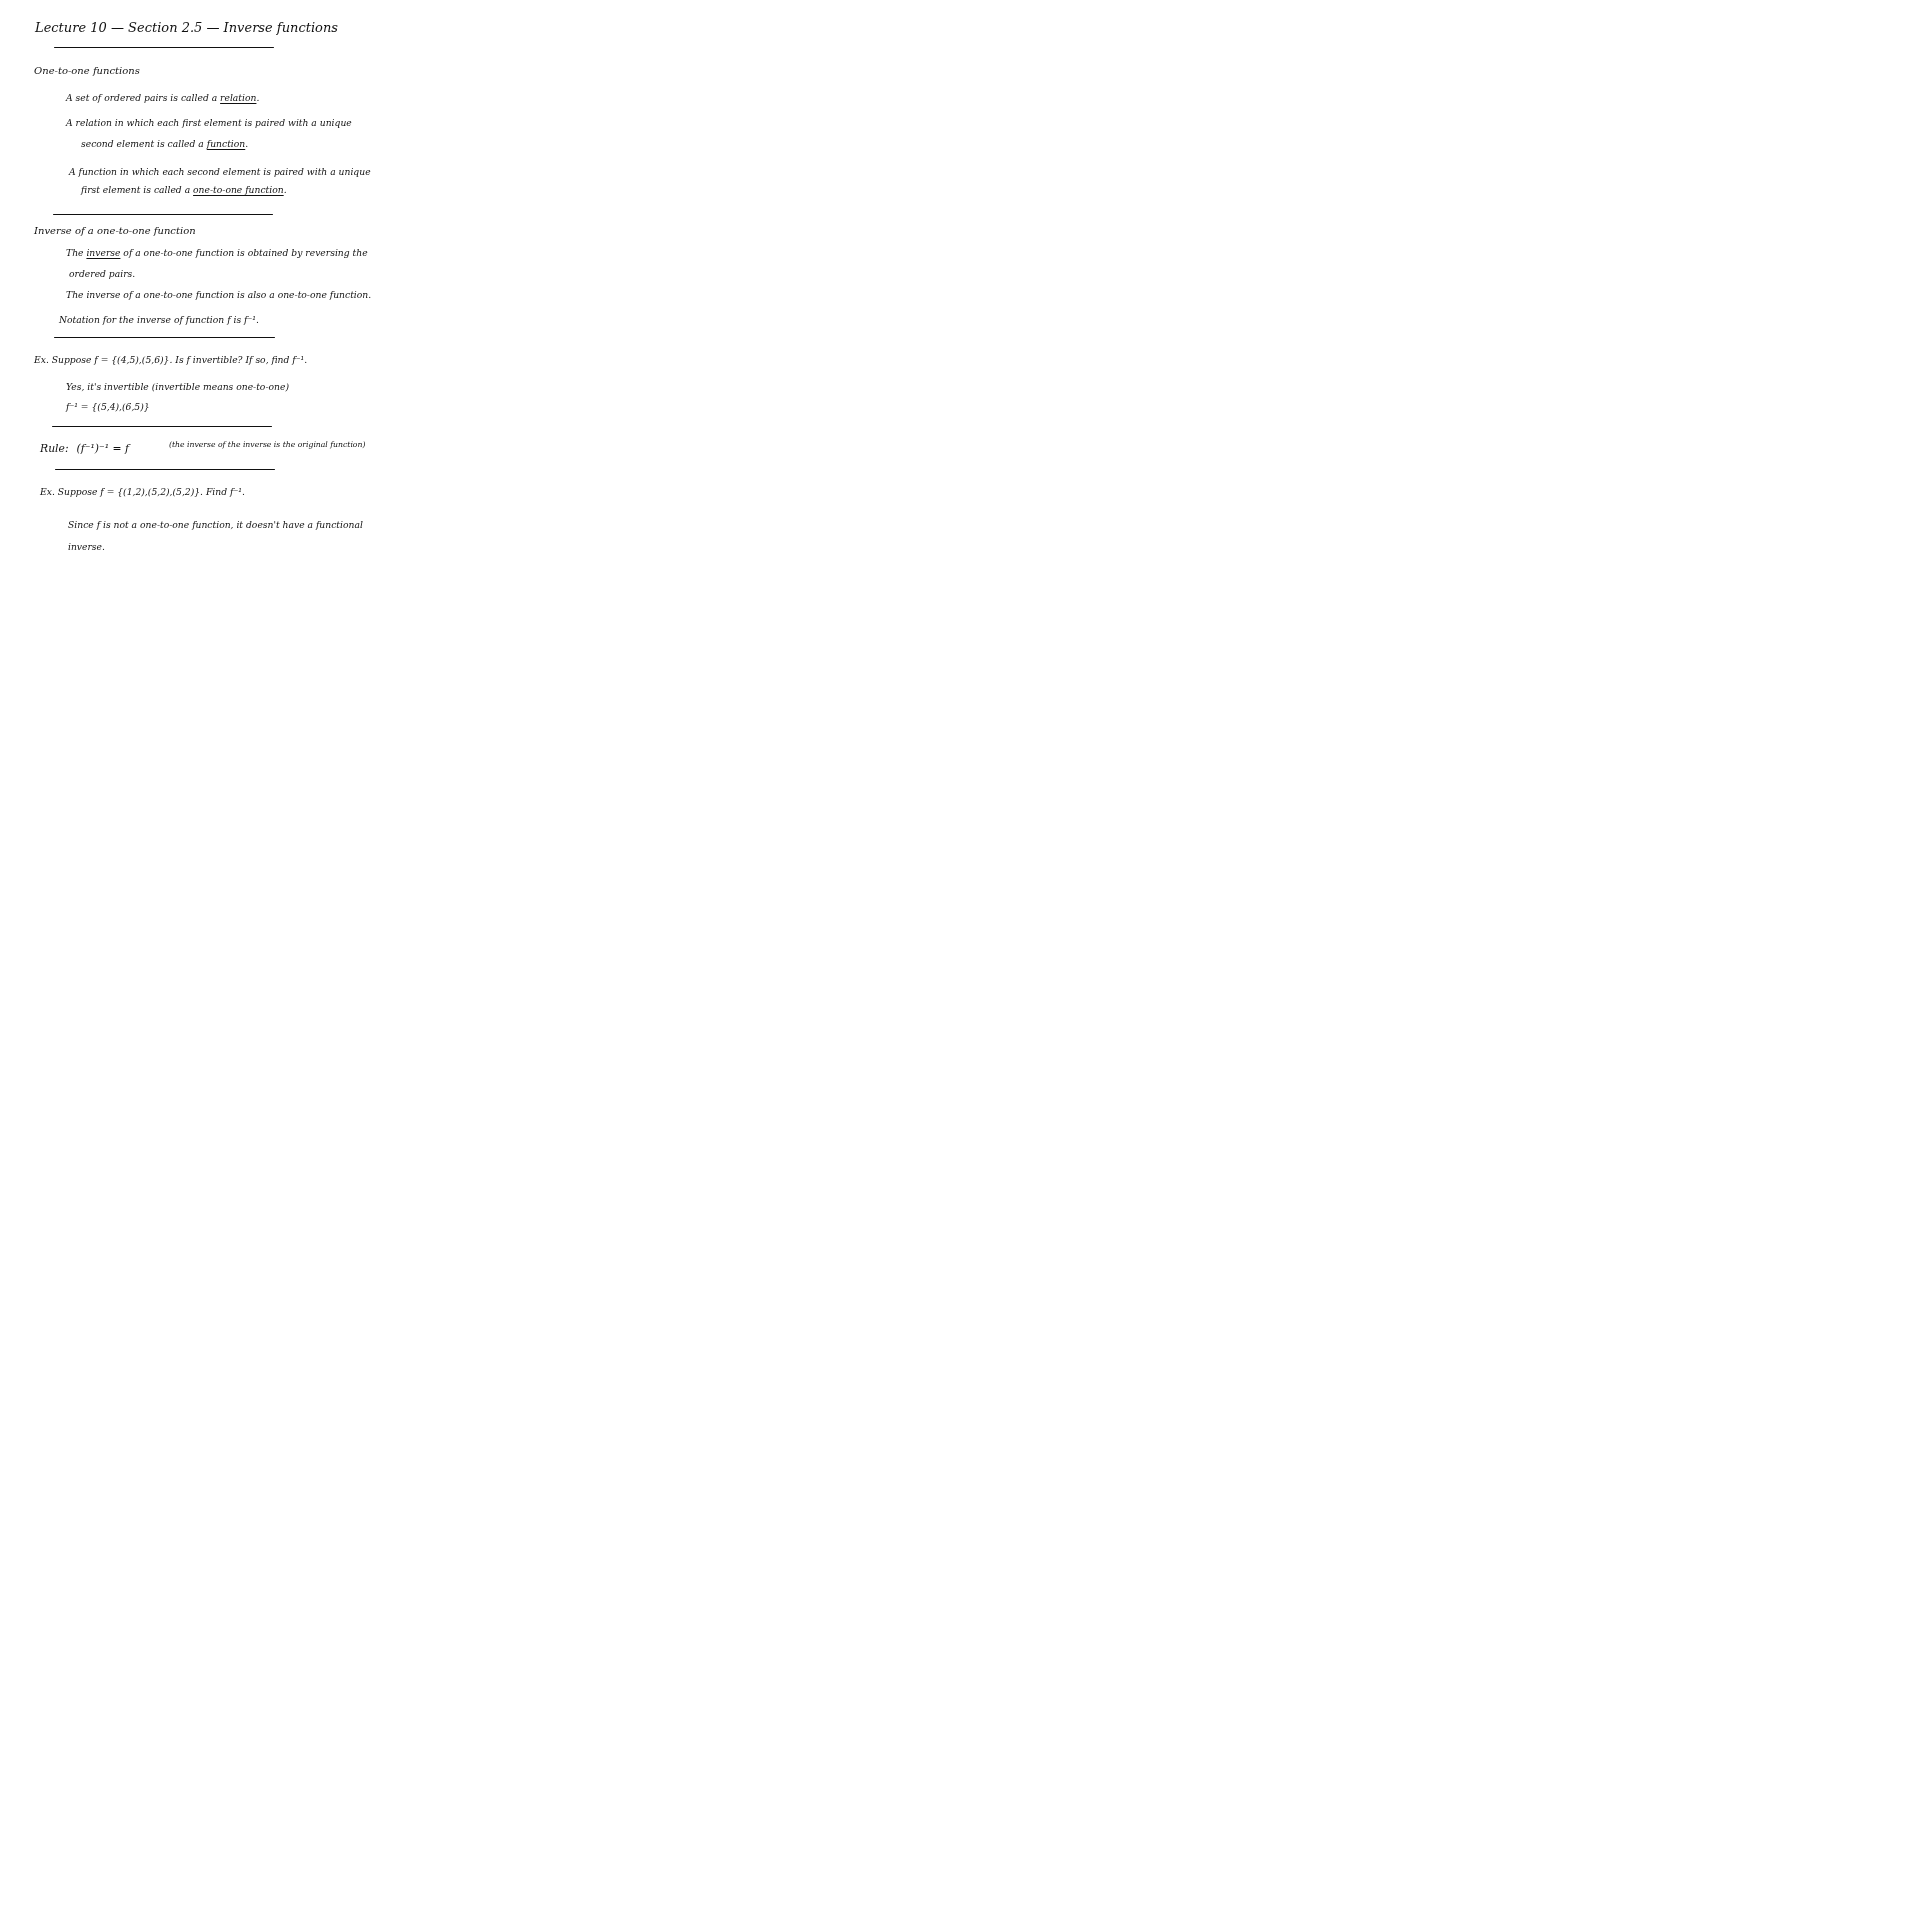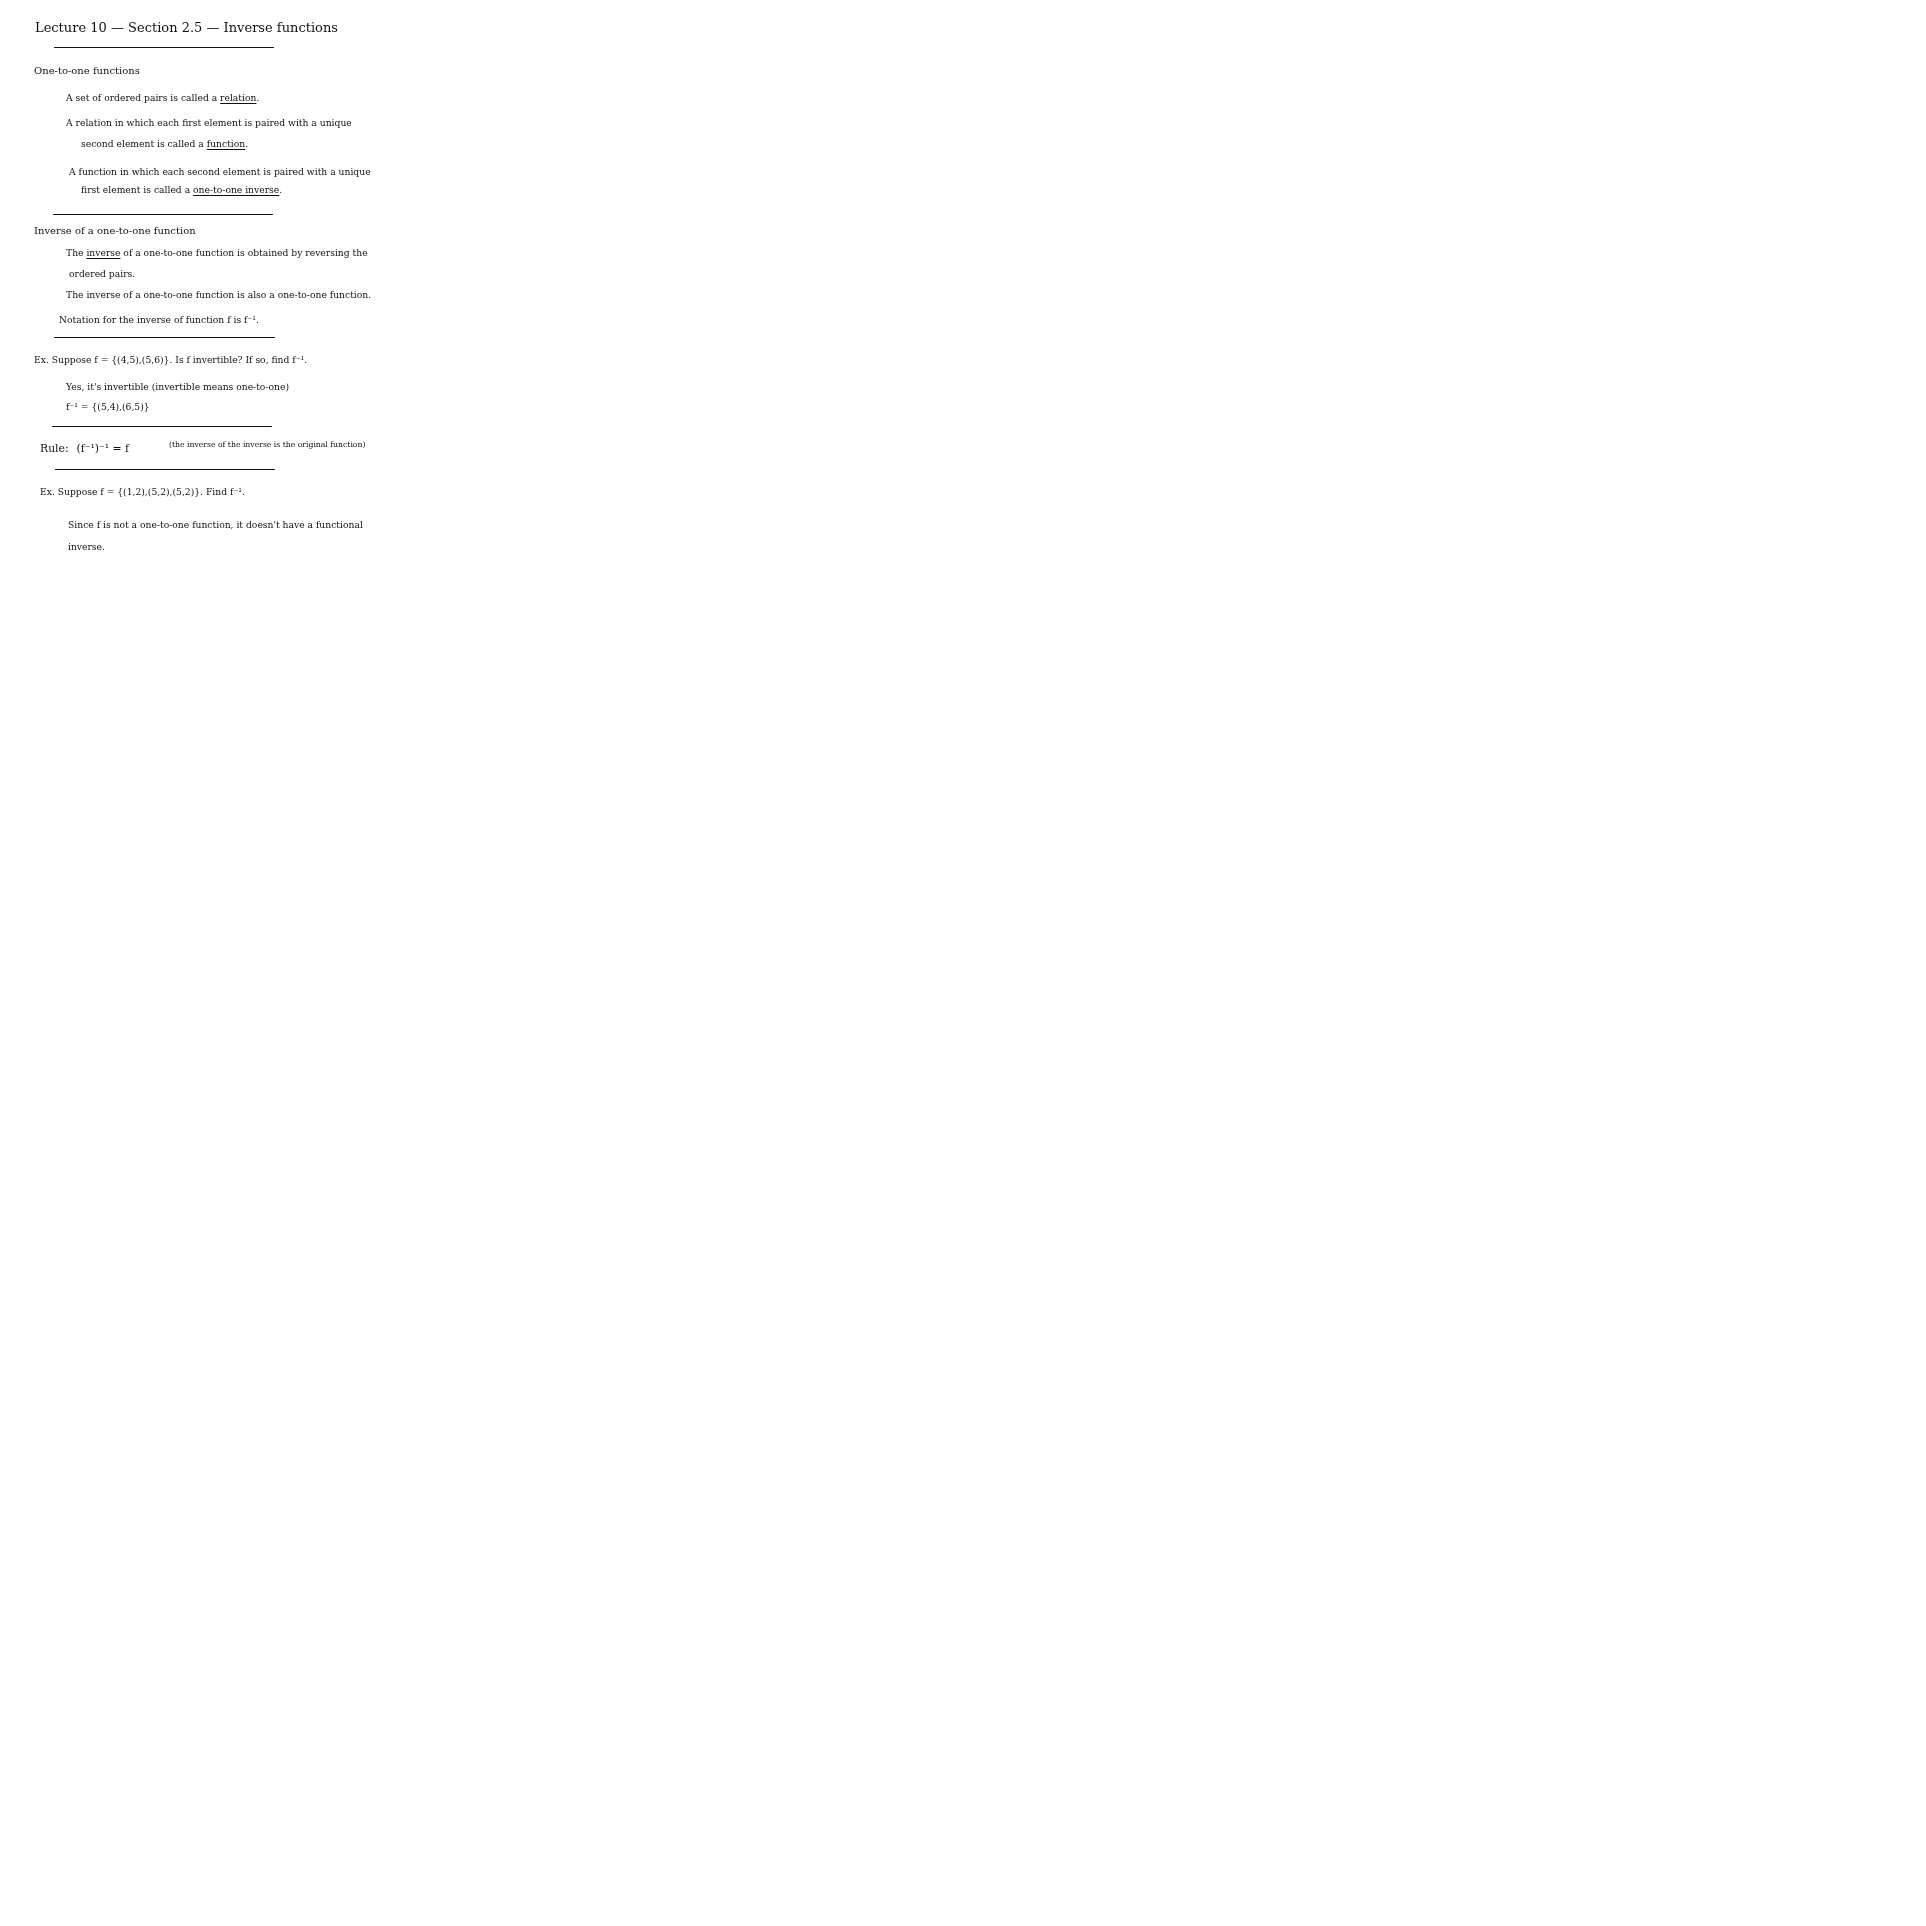--- a/index.html
+++ b/index.html
@@ -1,21 +1,21 @@
 <!DOCTYPE html>
 <html style="font-size:6.2px"><head>
 <meta charset="utf-8">
 <style>
   html, body { margin: 0; padding: 0; background: #ffffff; }
   body {
     width: 470px; height: 609px; position: relative; overflow: hidden;
     font-family: "DejaVu Serif", serif; color: #111;
   }
   .page { position: absolute; inset: 0; }
-  .line { position: absolute; white-space: nowrap; font-family: "DejaVu Serif", serif; }
+  .line { position: absolute; white-space: nowrap; font-family: "DejaVu Serif", serif; font-style: italic; }
   .title { font-size: 13px; }
   .heading { font-size: 10px; }
   .body { font-size: 9.2px; }
   .small { font-size: 7.7px; }
   .rule { position: absolute; height: 1.2px; background: #111; border-radius: 0.8px; }
   .u { text-decoration: underline; text-decoration-thickness: 0.8px; text-underline-offset: 1.5px; }
 </style>
 </head>
 <body>
 
@@ -28,21 +28,21 @@
 
   <div class="line body" style="left:66px; top:92px;">
     <span>A set of ordered pairs is called a </span><span class="u">relation</span><span>.</span>
   </div>
   <div class="line body" style="left:66px; top:117px;">A relation in which each first element is paired with a unique</div>
   <div class="line body" style="left:81px; top:138px;">
     <span>second element is called a </span><span class="u">function</span><span>.</span>
   </div>
   <div class="line body" style="left:69px; top:166px;">A function in which each second element is paired with a unique</div>
   <div class="line body" style="left:81px; top:184px;">
-    <span>first element is called a </span><span class="u">one-to-one inverse</span><span>.</span>
+    <span>first element is called a </span><span class="u">one-to-one function</span><span>.</span>
   </div>
   <div class="rule" style="left:53px; top:214px; width:220px;"></div>
 
   <div class="line heading" style="left:34px; top:225px;">Inverse of a one-to-one function</div>
   <div class="line body" style="left:66px; top:247px;">
     <span>The </span><span class="u">inverse</span><span> of a one-to-one function is obtained by reversing the</span>
   </div>
   <div class="line body" style="left:69px; top:268px;">ordered pairs.</div>
   <div class="line body" style="left:66px; top:289px;">The inverse of a one-to-one function is also a one-to-one function.</div>
   <div class="line body" style="left:59px; top:314px;">Notation for the inverse of function f is f⁻¹.</div>

